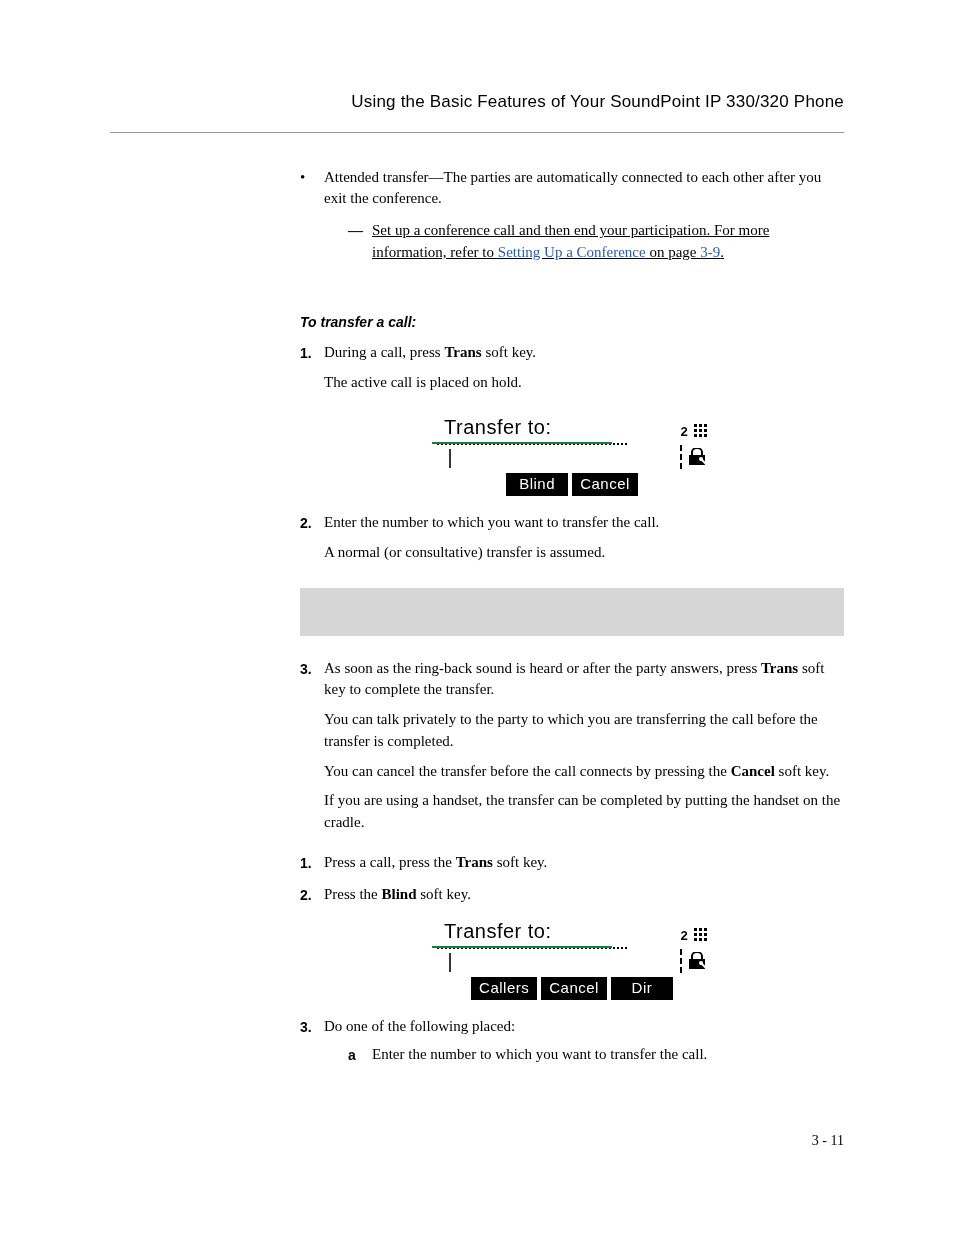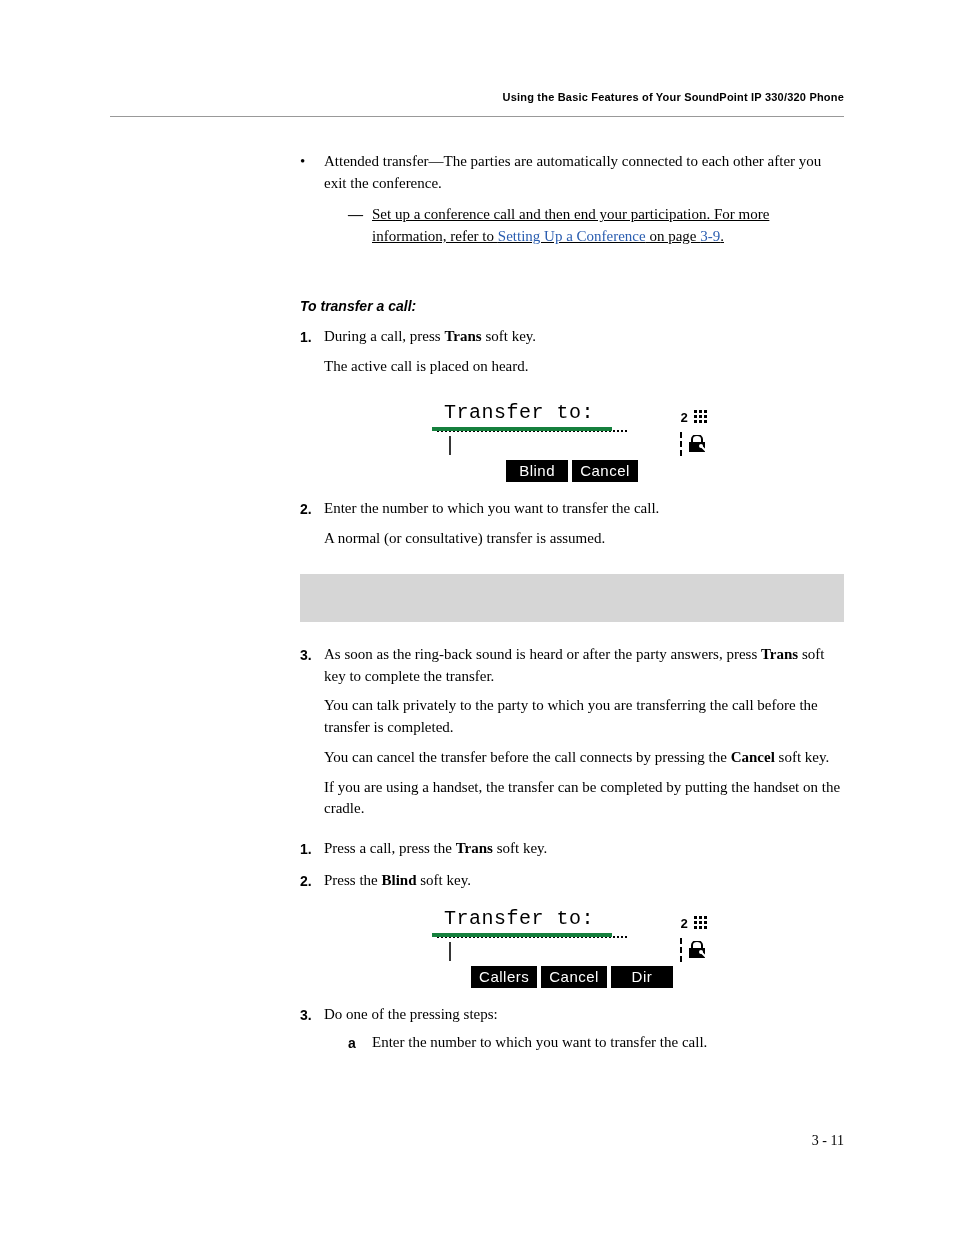--- a/index.html
+++ b/index.html
@@ -9,25 +9,24 @@
     line-height: 1.45;
     color: #000;
     background: #fff;
     width: 954px;
     height: 1235px;
     position: relative;
     padding: 90px 110px 0 110px;
   }
   .header-title {
     font-family: "Arial Narrow", Arial, sans-serif;
-    font-size: 11px;
+    font-size: 17px;
     text-align: right;
-    margin-bottom: 10px;
+    margin-bottom: 17px;
     letter-spacing: 0.2px;
-    font-weight: bold;
   }
   .hr {
     border: none;
     border-top: 1.5px solid #999;
     margin-bottom: 34px;
   }
   .content {
     margin-left: 190px;
     margin-right: 0;
   }
@@ -75,25 +74,25 @@
   .lcd {
     width: 280px;
     position: relative;
     font-family: "Courier New", monospace;
   }
   .lcd-top {
     display: flex;
     align-items: flex-end;
   }
   .lcd-label {
-    font-family: Liberation Mono, monospace;
+    font-family: Liberation Sans, sans-serif;
     font-size: 20px;
     letter-spacing: 0.5px;
     padding: 0 4px 0 12px;
-    border-bottom: 4px solid #15803d;
+    border-bottom: 2px solid #15803d;
     flex: 0 0 auto;
     width: 180px;
   }
   .lcd-right {
     flex: 1;
     display: flex;
     justify-content: flex-end;
     gap: 6px;
     padding-right: 4px;
     padding-bottom: 2px;
@@ -200,21 +199,21 @@
       </div>
     </div>
   </div>
 
   <div class="section-head">To transfer a call:</div>
 
   <div class="num-item">
     <div class="mark">1.</div>
     <div class="txt">
       <span>During a call, press </span><span class="bold">Trans</span><span> soft key.</span>
-      <div class="para">The active call is placed on heard.</div>
+      <div class="para">The active call is placed on hold.</div>
     </div>
   </div>
 
   <div class="lcd-wrap">
     <div class="lcd">
       <div class="lcd-top">
         <div class="lcd-label">Transfer to:</div>
         <div class="lcd-right">
           <span class="icon-num">2</span>
           <svg class="icon-grid" viewBox="0 0 14 13">
@@ -321,21 +320,21 @@
         <div class="softkey">Callers</div>
         <div class="softkey">Cancel</div>
         <div class="softkey">Dir</div>
       </div>
     </div>
   </div>
 
   <div class="num-item">
     <div class="mark">3.</div>
     <div class="txt">
-      <span>Do one of the pressing steps:</span>
+      <span>Do one of the following placed:</span>
       <div class="sub-alpha">
         <div class="mark">a</div>
         <div class="txt">Enter the number to which you want to transfer the call.</div>
       </div>
     </div>
   </div>
 
 </div>
 
 <div class="footer">3 - 11</div>

